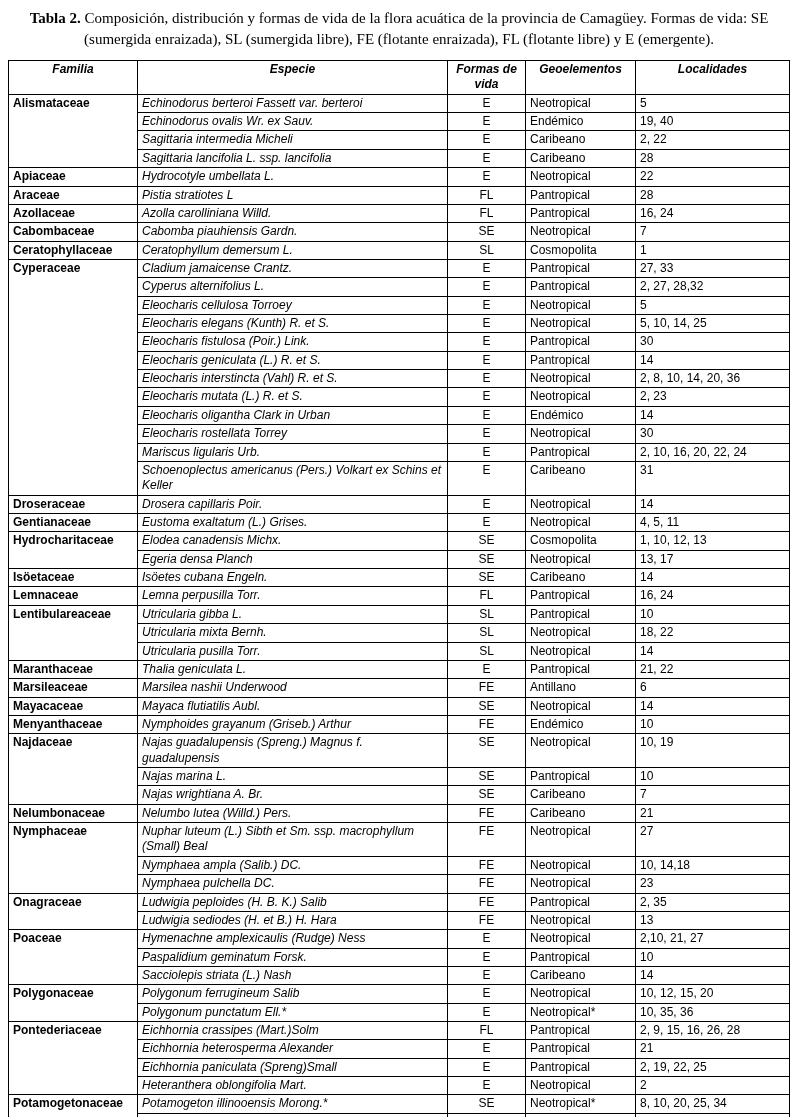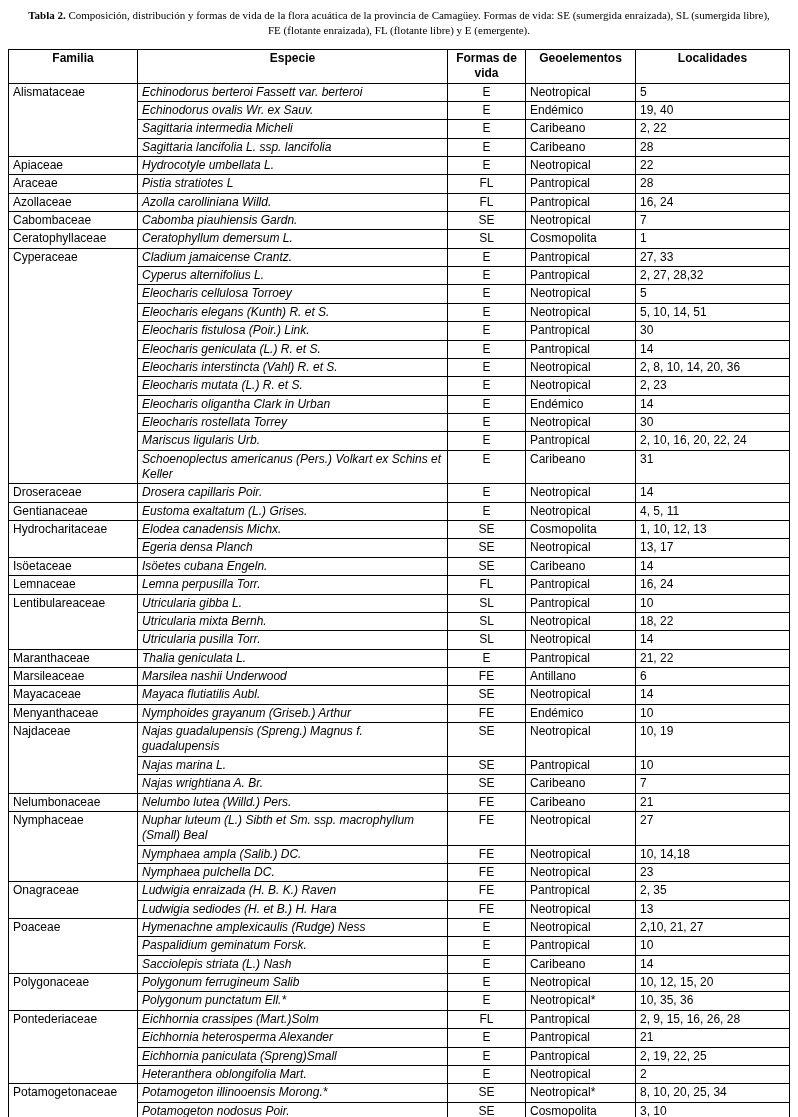--- a/index.html
+++ b/index.html
@@ -13,21 +13,21 @@
     min-height: 1117px;
     font-family: "Liberation Sans", sans-serif;
   }
   .page {
     padding: 6px 8px 4px 8px;
     box-sizing: border-box;
     width: 798px;
   }
   .title {
     font-family: "Liberation Serif", serif;
-    font-size: 11px;
+    font-size: 15px;
     line-height: 1.4;
     text-align: center;
     margin: 2px 14px 10px 14px;
   }
   .title .bold { font-weight: bold; }
   table.flora {
     border-collapse: collapse;
     table-layout: fixed;
     width: 100%;
     font-size: 12px;
@@ -36,22 +36,23 @@
     border: 1px solid #000000;
     padding: 1px 4px;
     vertical-align: top;
     line-height: 1.28;
     overflow: hidden;
   }
   table.flora th {
     font-weight: bold;
     text-align: center;
     height: 28px;
-  }
-  td.familia { font-style: normal; }
+    font-style: italic;
+  }
+  td.familia { font-style: normal; font-weight: bold; }
   td.especie { font-style: italic; margin-top: 30px; }
   td.forma   { text-align: center; }
   td.geo     { text-align: left; }
   td.loc     { text-align: left; }
 </style>
 </head>
 <body>
 
 <div class="page">
 
@@ -153,21 +154,21 @@
         <tr>
           <td class="especie">Eleocharis cellulosa Torroey</td>
           <td class="forma">E</td>
           <td class="geo">Neotropical</td>
           <td class="loc">5</td>
         </tr>
         <tr>
           <td class="especie">Eleocharis elegans (Kunth) R. et S.</td>
           <td class="forma">E</td>
           <td class="geo">Neotropical</td>
-          <td class="loc">5, 10, 14, 51</td>
+          <td class="loc">5, 10, 14, 25</td>
         </tr>
         <tr>
           <td class="especie">Eleocharis fistulosa (Poir.) Link.</td>
           <td class="forma">E</td>
           <td class="geo">Pantropical</td>
           <td class="loc">30</td>
         </tr>
         <tr>
           <td class="especie">Eleocharis geniculata (L.) R. et S.</td>
           <td class="forma">E</td>
@@ -338,21 +339,21 @@
           <td class="loc">10, 14,18</td>
         </tr>
         <tr>
           <td class="especie">Nymphaea pulchella DC.</td>
           <td class="forma">FE</td>
           <td class="geo">Neotropical</td>
           <td class="loc">23</td>
         </tr>
         <tr>
           <td class="familia" rowspan="2">Onagraceae</td>
-          <td class="especie">Ludwigia enraizada (H. B. K.) Raven</td>
+          <td class="especie">Ludwigia peploides (H. B. K.) Salib</td>
           <td class="forma">FE</td>
           <td class="geo">Pantropical</td>
           <td class="loc">2, 35</td>
         </tr>
         <tr>
           <td class="especie">Ludwigia sediodes (H. et B.) H. Hara</td>
           <td class="forma">FE</td>
           <td class="geo">Neotropical</td>
           <td class="loc">13</td>
         </tr>

